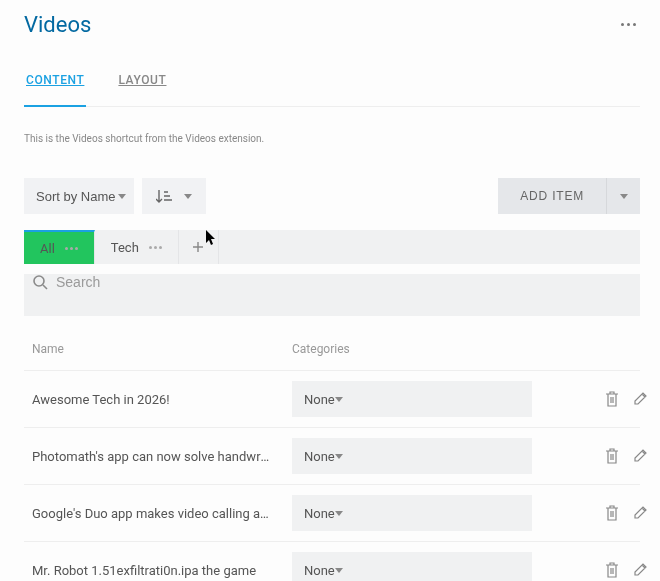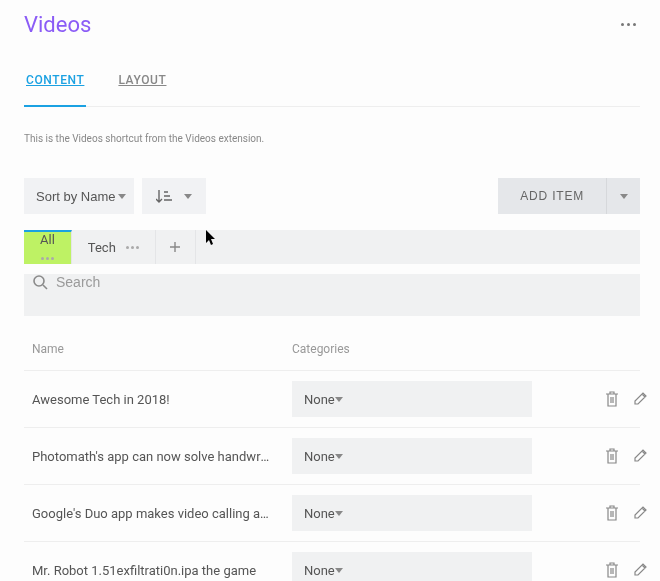--- a/index.html
+++ b/index.html
@@ -16,21 +16,21 @@
     position: relative;
   }
   .header-row {
     display: flex;
     align-items: center;
     justify-content: space-between;
   }
   .title {
     font-size: 22px;
     font-weight: 400;
-    color: #8b5cf6;
+    color: #0369a1;
   }
   .more-dots {
     display: flex;
     gap: 3px;
     padding: 4px;
     cursor: pointer;
   }
   .more-dots span {
     width: 3px; height: 3px; border-radius: 50%; background: #777;
   }
@@ -111,23 +111,22 @@
     align-items: center;
     gap: 10px;
     padding: 0 16px;
     font-size: 13px;
     color: #555;
     cursor: pointer;
     border-right: 1px solid #e4e5e7;
     position: relative;
   }
   .filter-tab.active {
-    background: #bef264;
+    background: #22c55e;
     border-top: 2px solid #1ba1e2;
-    flex-direction: column;
   }
   .mini-dots {
     display: flex; gap: 2px;
   }
   .mini-dots span {
     width: 3px; height: 3px; border-radius: 50%; background: #aaa;
   }
   .filter-plus {
     display:flex;align-items:center;justify-content:center;
     width: 40px; color:#888; font-size:16px; cursor:pointer;
@@ -287,21 +286,21 @@
   </div>
 
   <div class="table">
     <div class="thead">
       <div>Name</div>
       <div>Categories</div>
       <div></div>
     </div>
 
     <div class="trow">
-      <div class="tname">Awesome Tech in 2018!</div>
+      <div class="tname">Awesome Tech in 2026!</div>
       <div class="cat-select">
         <span>None</span>
         <span class="chevron"></span>
       </div>
       <div class="row-actions">
         <span class="icon-btn">
           <svg width="14" height="16" viewBox="0 0 14 16">
               <path d="M1 3 H13 M5 3 V1 H9 V3 M3 3 V15 H11 V3 M6 6 V12 M8 6 V12" stroke="#888" stroke-width="1.2" fill="none"></path>
             </svg>
         </span>

